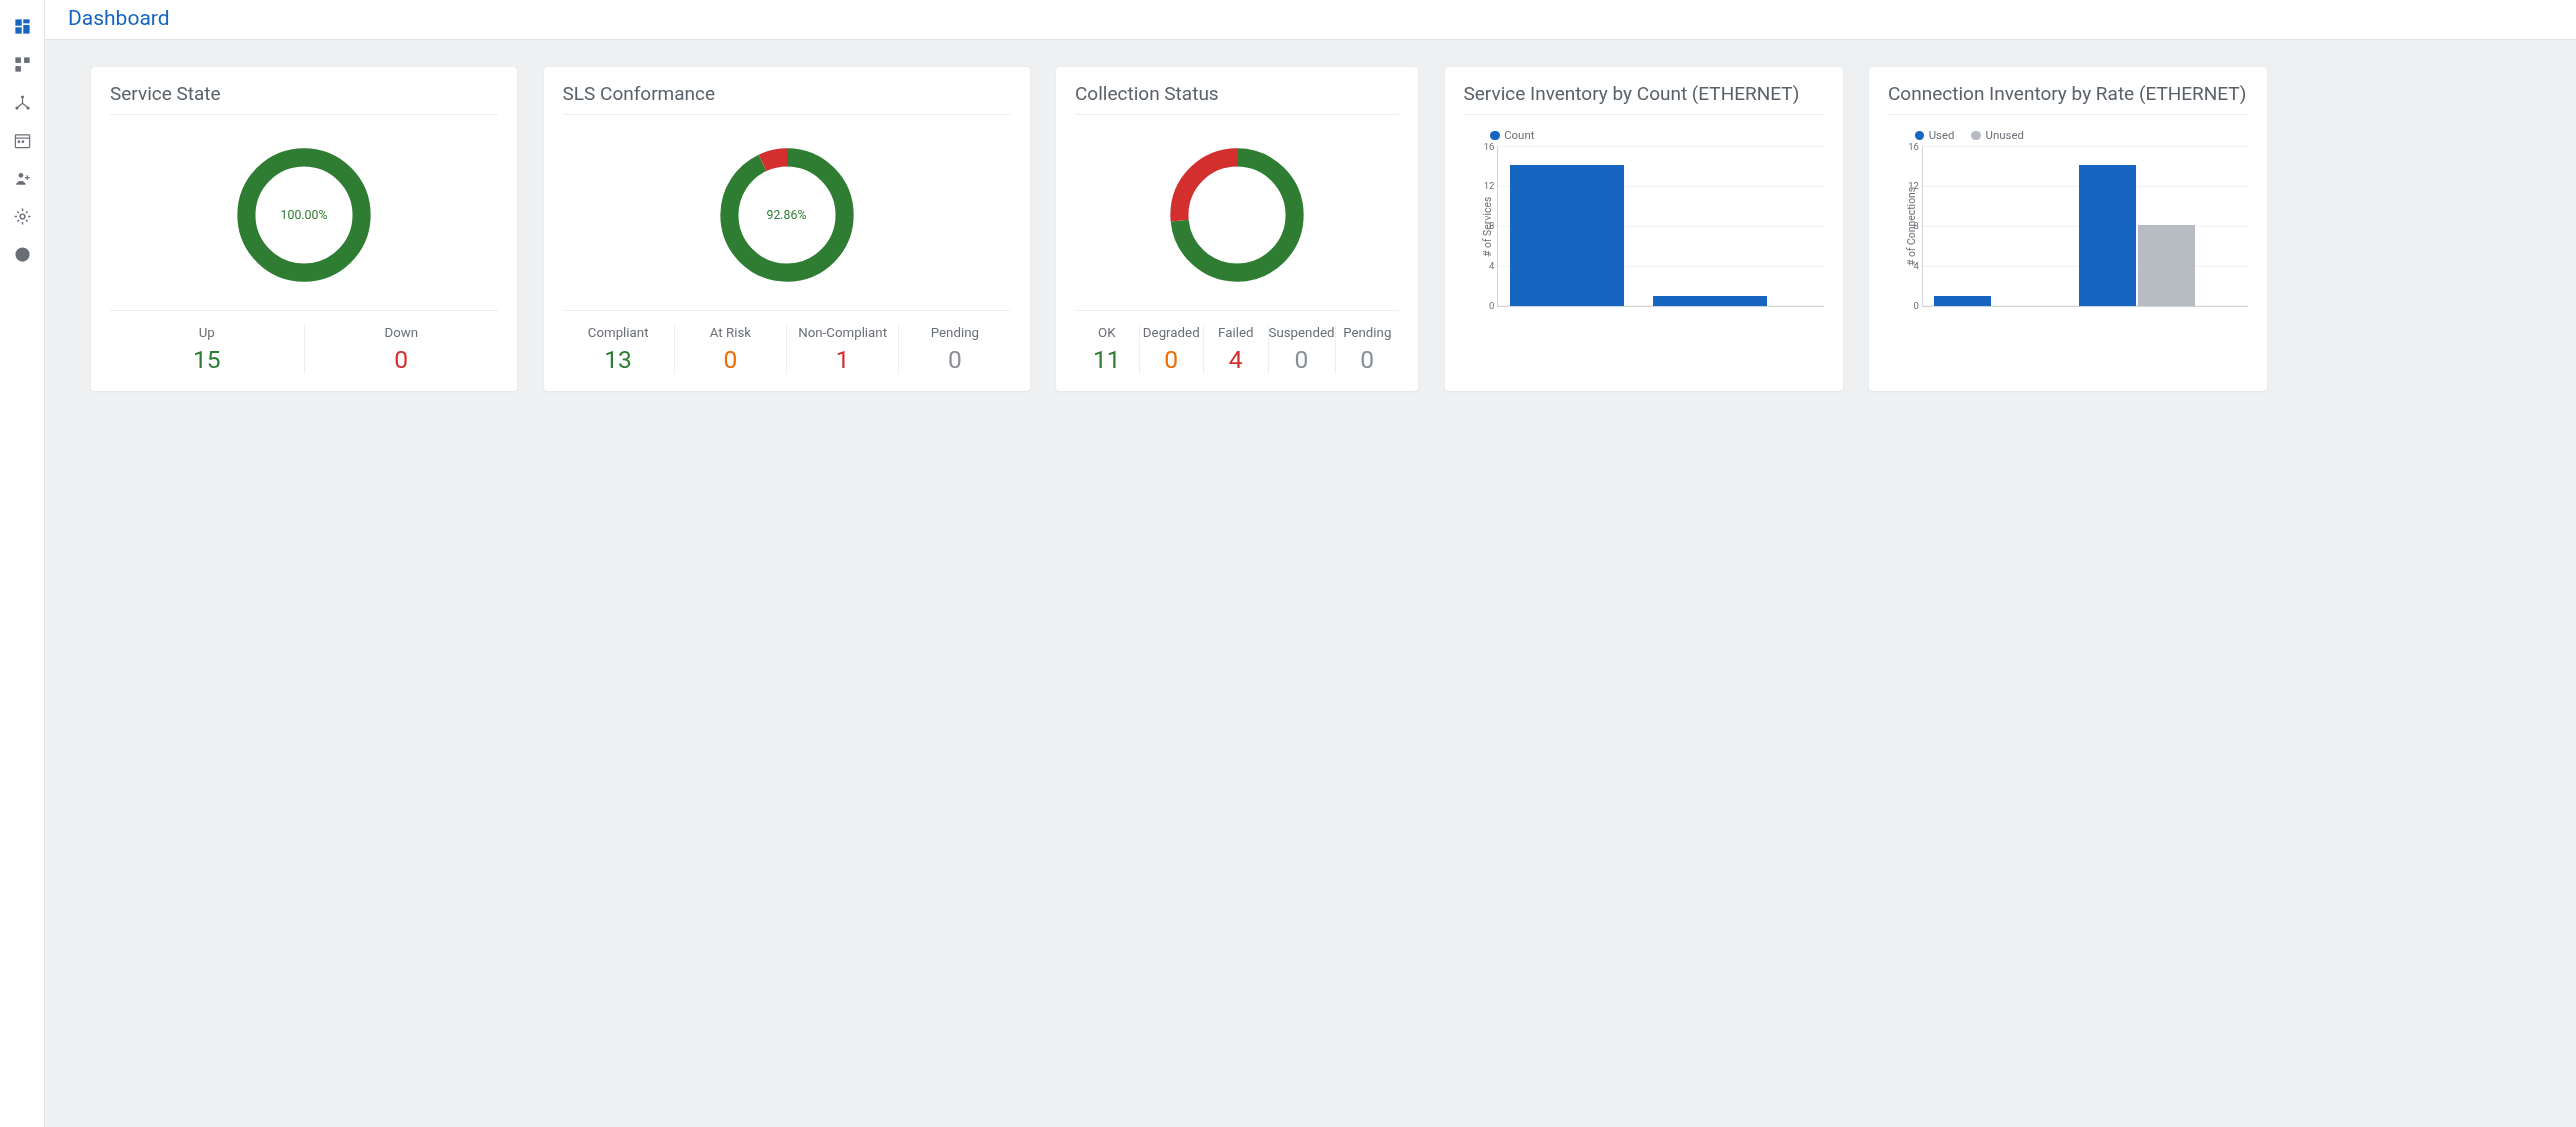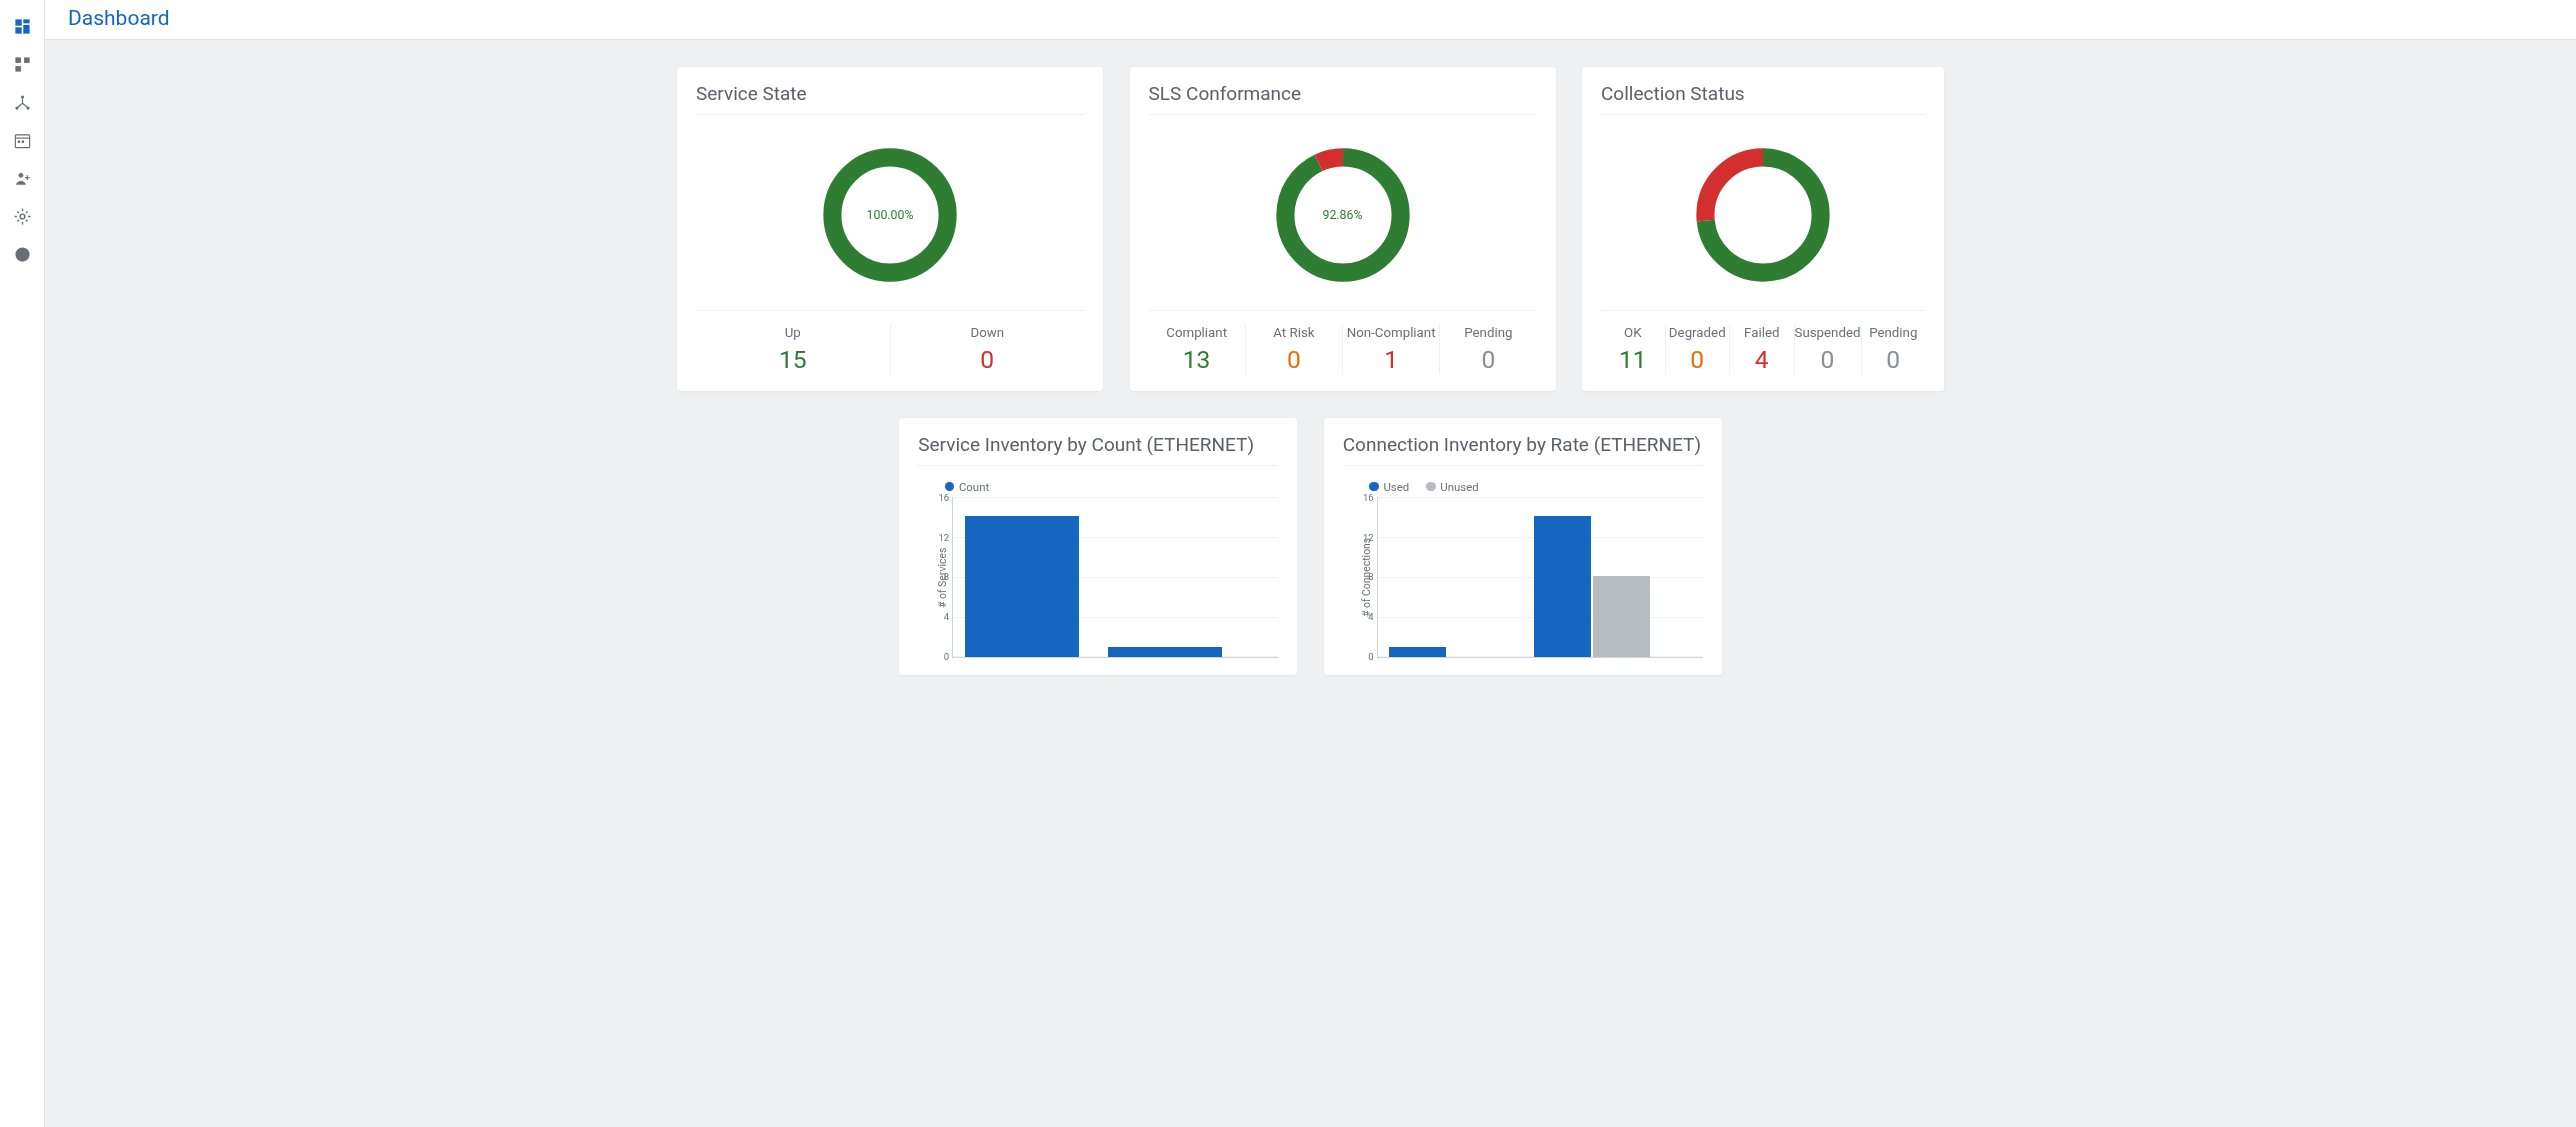--- a/index.html
+++ b/index.html
@@ -43,22 +43,22 @@
   border-bottom: 0.9px solid #e2e4e7;
 }
 .page-title {
   font-size: 21px;
   font-weight: 400;
   color: #1665c0;
 }
 .content {
   padding: 26.5px 38px;
   display: flex;
-  flex-direction: column;
   gap: 26.5px;
+  margin-left: 8px;
 }
 .row { display: flex; gap: 26.5px; justify-content: center; }
 .card {
   background: #fff;
   border-radius: 3.8px;
   box-shadow: 0 0.9px 2.8px rgba(0,0,0,.05);
   padding: 15px 19px 17px 19px;
   display: flex;
   flex-direction: column;
 }
@@ -166,21 +166,21 @@
   display: flex;
   align-items: flex-end;
   gap: 1.9px;
   z-index: 1;
 }
 .bar {
   display: inline-block;
 }
 .row2 { justify-content: center; }
 .card.w1 { width: 426px; }
-.card.w2 { width: 426px; }
+.card.w2 { width: 486px; }
 .card.w3 { width: 362px; }
 .card.w4 { width: 398px; }
 .card.w5 { width: 398px; }
 </style>
 </head>
 <body>
 
 <nav class="sidebar">
   <div class="sidebar-item active">
     <svg viewBox="0 0 24 24" fill="currentColor">

